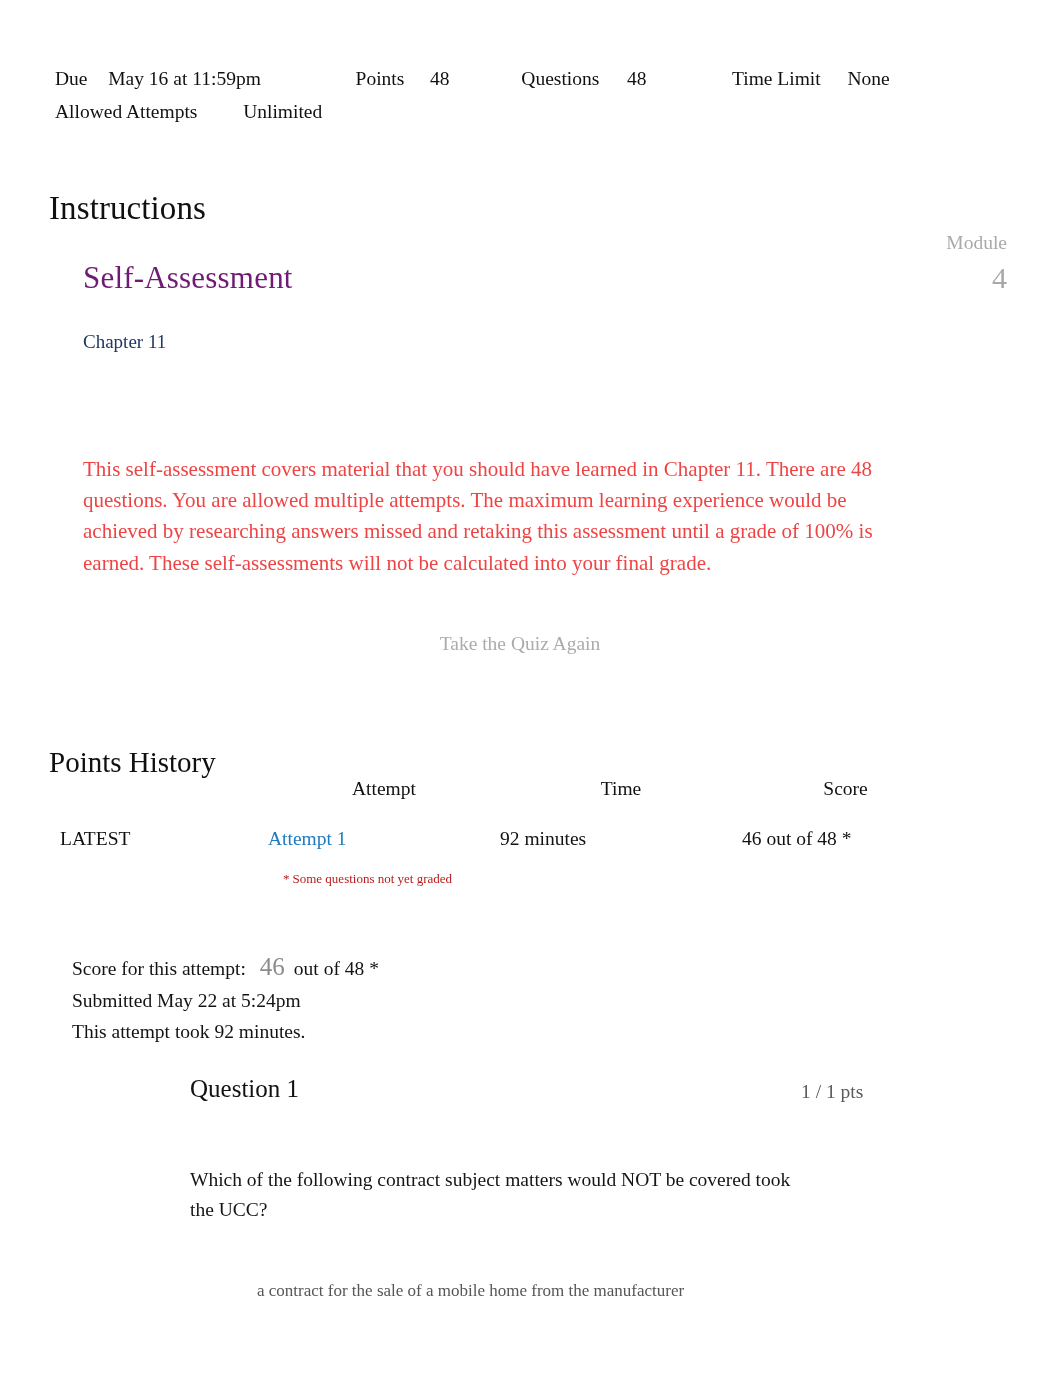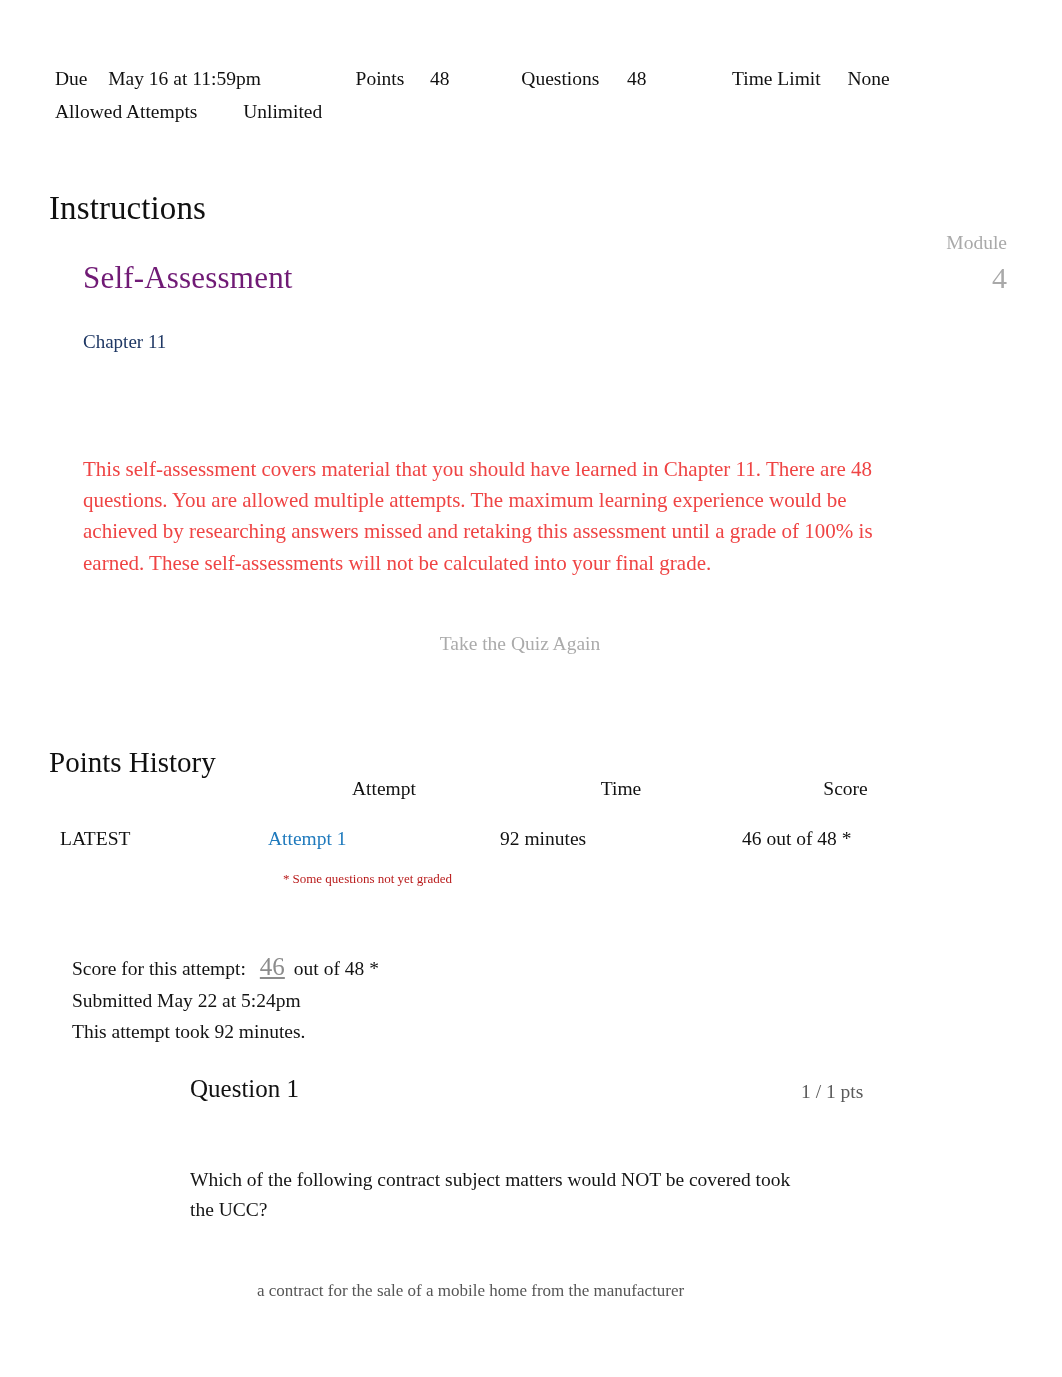--- a/index.html
+++ b/index.html
@@ -170,21 +170,20 @@
     top: 951px;
     font-size: 19.5px;
     line-height: 31.5px;
     color: #131313;
   }
   .score-summary .row { display: block; white-space: nowrap; }
   .score-value {
     font-size: 25px;
     color: #8c8c8c;
     margin: 0 9px 0 14px;
-    text-decoration: underline;
   }
 
   
   .question-block {
     position: absolute;
     left: 0;
     top: 1075px;
     width: 868px;
   }
   .question-head {

